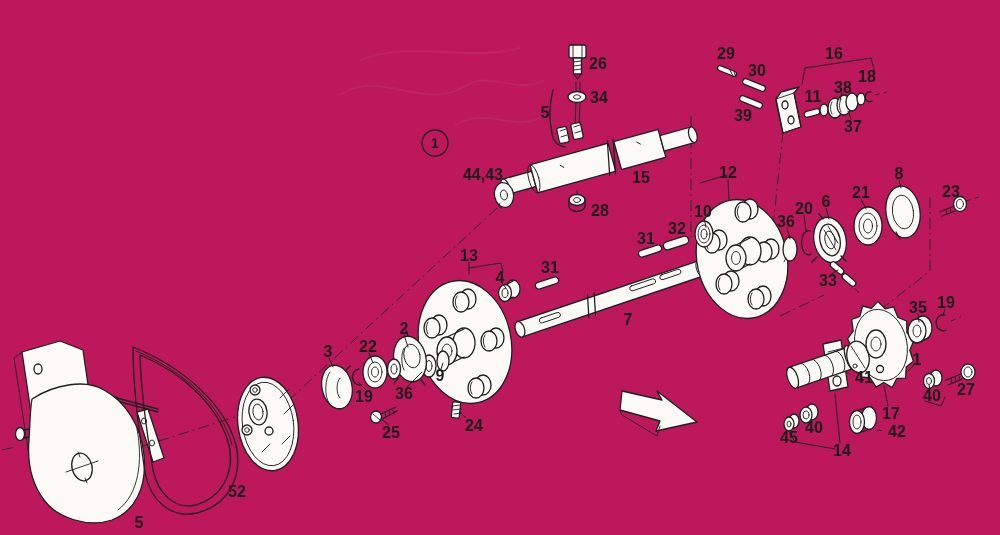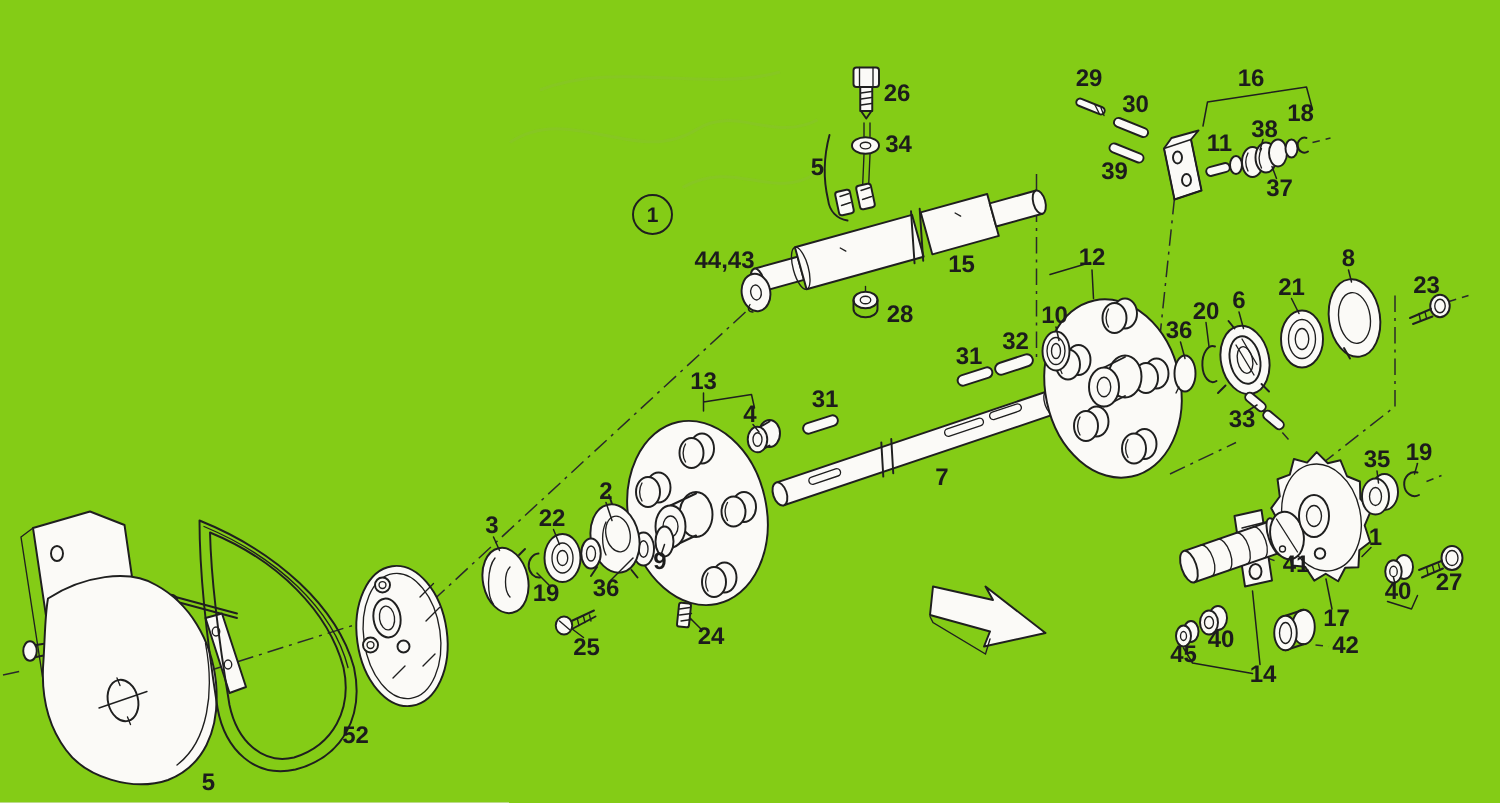--- a/index.html
+++ b/index.html
@@ -1,16 +1,16 @@
 <!DOCTYPE html>
 <html><head>
 <meta charset="utf-8">
 <style>
   html,body{margin:0;padding:0;background:#e8e8e6;}
-  .stage{position:relative;width:1000px;height:535px;margin:0 auto;background:#84cc16;overflow:hidden;}
+  .stage{position:relative;width:1000px;height:535px;margin:0 auto;background:#be185d;overflow:hidden;}
   svg{display:block;}
   .ink{stroke:#1f1f1f;fill:none;stroke-width:1.3;stroke-linecap:round;stroke-linejoin:round;}
   .inkf{stroke:#1f1f1f;fill:#fbfaf7;stroke-width:1.3;stroke-linecap:round;stroke-linejoin:round;}
   .thin{stroke:#1f1f1f;fill:none;stroke-width:0.9;stroke-linecap:round;}
   .lead{stroke:#1f1f1f;fill:none;stroke-width:1;stroke-linecap:round;stroke-linejoin:round;}
   .dashdot{stroke:#2a2a2a;fill:none;stroke-width:1;stroke-dasharray:11 4 2 4;}
   .dash{stroke:#2a2a2a;fill:none;stroke-width:1;stroke-dasharray:5 4;}
   .scribble{stroke:#9a9a92;fill:none;stroke-width:2;opacity:.10;}
   .plabel{font:700 16px "Liberation Sans", sans-serif;fill:#1c1c1c;}
   .plabel.small{font-size:14px;}

